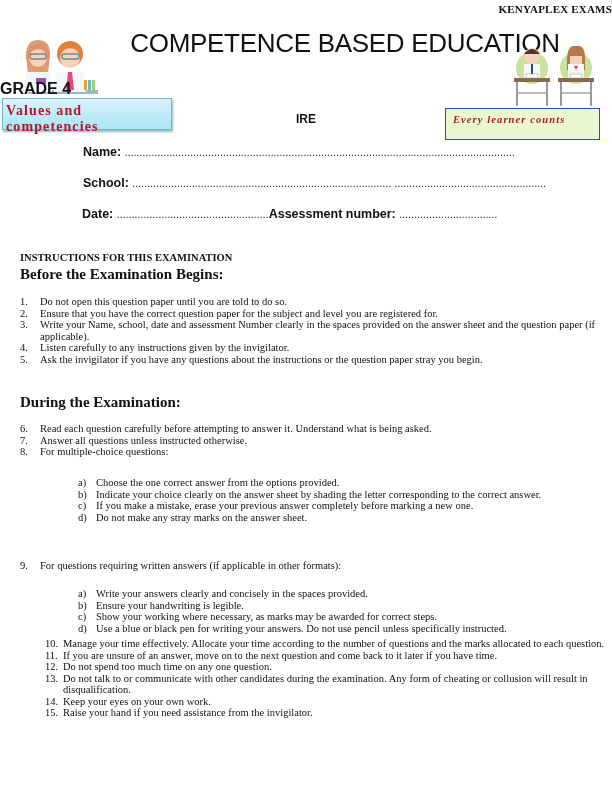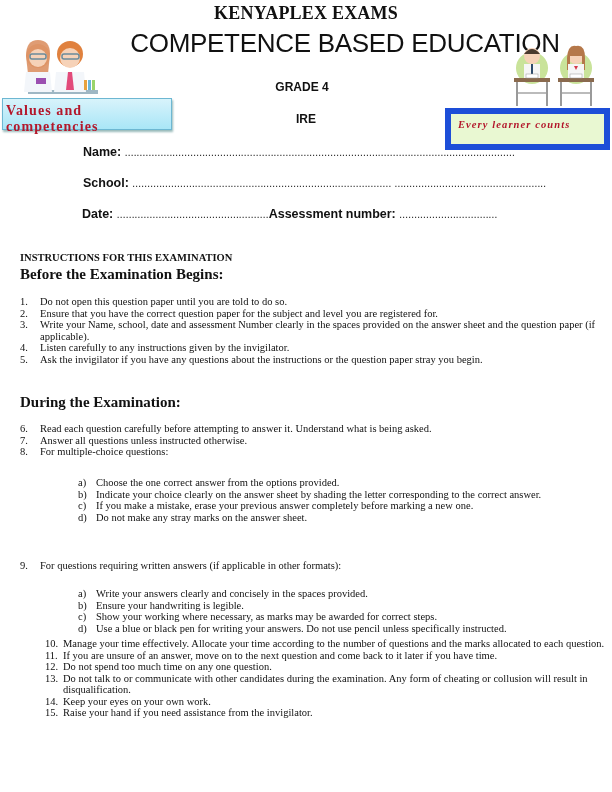--- a/index.html
+++ b/index.html
@@ -1,24 +1,24 @@
 <!DOCTYPE html>
 <html><head>
 <meta charset="utf-8">
 <style>
   html, body { margin: 0; padding: 0; background: #ffffff; }
   body { width: 612px; height: 792px; position: relative; overflow: hidden; font-family: "Liberation Serif", serif; color: #111; }
   .abs { position: absolute; }
-  .org { top: 3px; left: 0; width: 612px; text-align: center; font-family: "Liberation Serif", serif; font-weight: bold; font-size: 18px; letter-spacing: 0.2px; }
+  .org { top: 3px; left: 0; width: 612px; text-align: right; font-family: "Liberation Serif", serif; font-weight: bold; font-size: 11px; letter-spacing: 0.2px; }
   .cbe { top: 28px; left: 0; width: 612px; text-align: center; font-family: "Liberation Sans", sans-serif; font-size: 26px; letter-spacing: -0.3px; color: #111; padding-left: 39px; }
-  .grade { top: 80px; left: 0; width: 604px; text-align: center; font-family: "Liberation Sans", sans-serif; font-size: 12px; font-weight: bold; }
+  .grade { top: 80px; left: 0; width: 604px; text-align: left; font-family: "Liberation Sans", sans-serif; font-size: 16px; font-weight: bold; }
   .subject { top: 112px; left: 0; width: 612px; text-align: center; font-family: "Liberation Sans", sans-serif; font-size: 12px; font-weight: bold; }
   .box-left { left: 2px; top: 98px; width: 168px; height: 30px; background: linear-gradient(#d8f3fb, #a9e6f7); border: 1px solid #6db7d2; box-shadow: 1px 2px 2px #9bb; }
   .box-left span { display:block; padding: 4px 0 0 3px; font-family: "Liberation Serif", serif; font-weight: bold; font-size: 14px; letter-spacing: 1.1px; color: #b3172b; }
-  .box-right { left: 445px; top: 108px; width: 153px; height: 30px; background: #e9f8d2; border: 6px solid #1d4ed8; }
+  .box-right { left: 445px; top: 108px; width: 153px; height: 30px; background: #e9f8d2; border: 1px solid #1d4ed8; }
   .box-right span { display:block; padding: 5px 0 0 7px; font-family: "Liberation Serif", serif; font-style: italic; font-weight: bold; font-size: 10.5px; letter-spacing: 1.1px; color: #b3172b; }
   .kids { left: 18px; top: 34px; width: 80px; height: 62px; }
   .pupils { left: 510px; top: 40px; width: 90px; height: 66px; }
   .field { font-family: "Liberation Sans", sans-serif; font-size: 12.5px; white-space: nowrap; }
   .field b { font-weight: bold; }
   .dots { font-size: 10px; letter-spacing: 0.2px; }
   .f1 { left: 83px; top: 145px; }
   .f2 { left: 83px; top: 176px; }
   .f3 { left: 82px; top: 207px; }
   .h-main { left: 20px; top: 240px; font-weight: bold; font-size: 10.5px; margin-top: 12px; }

